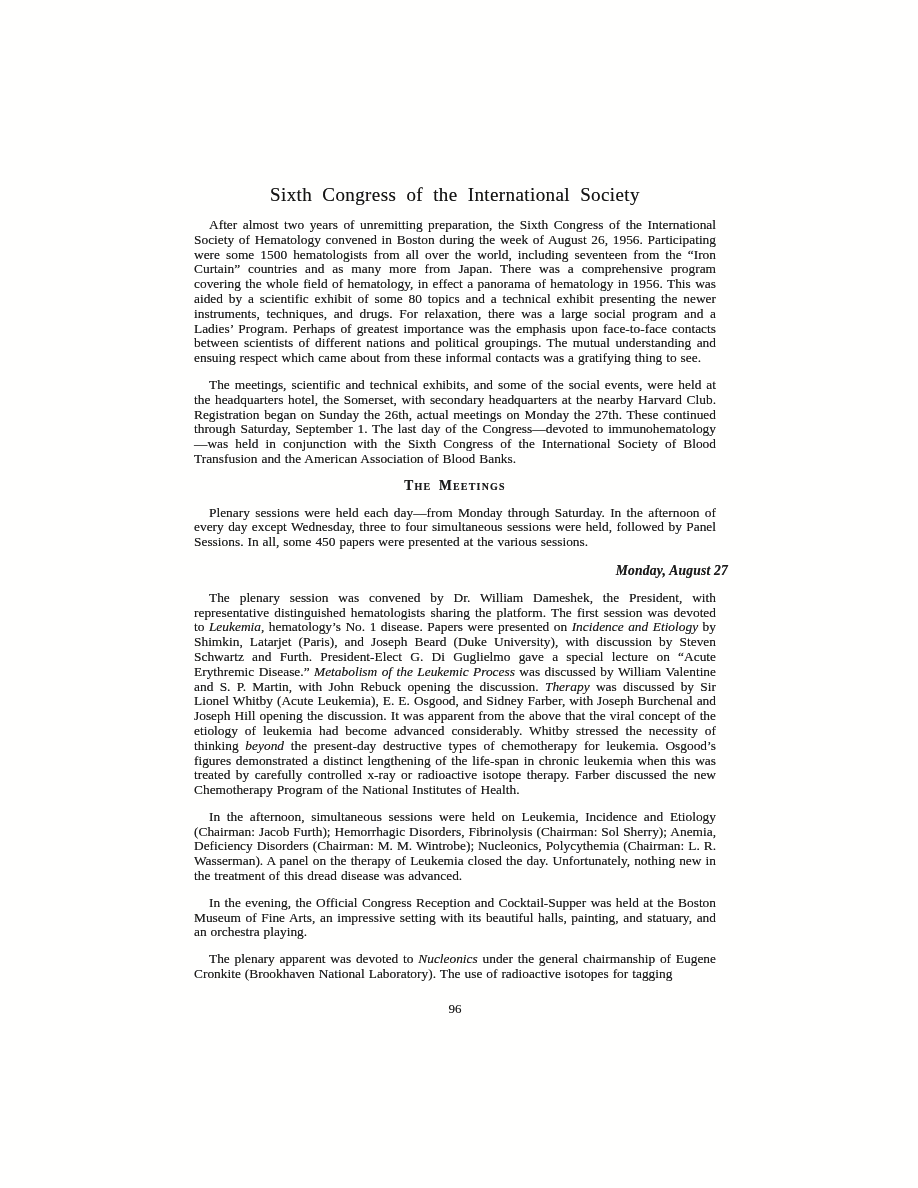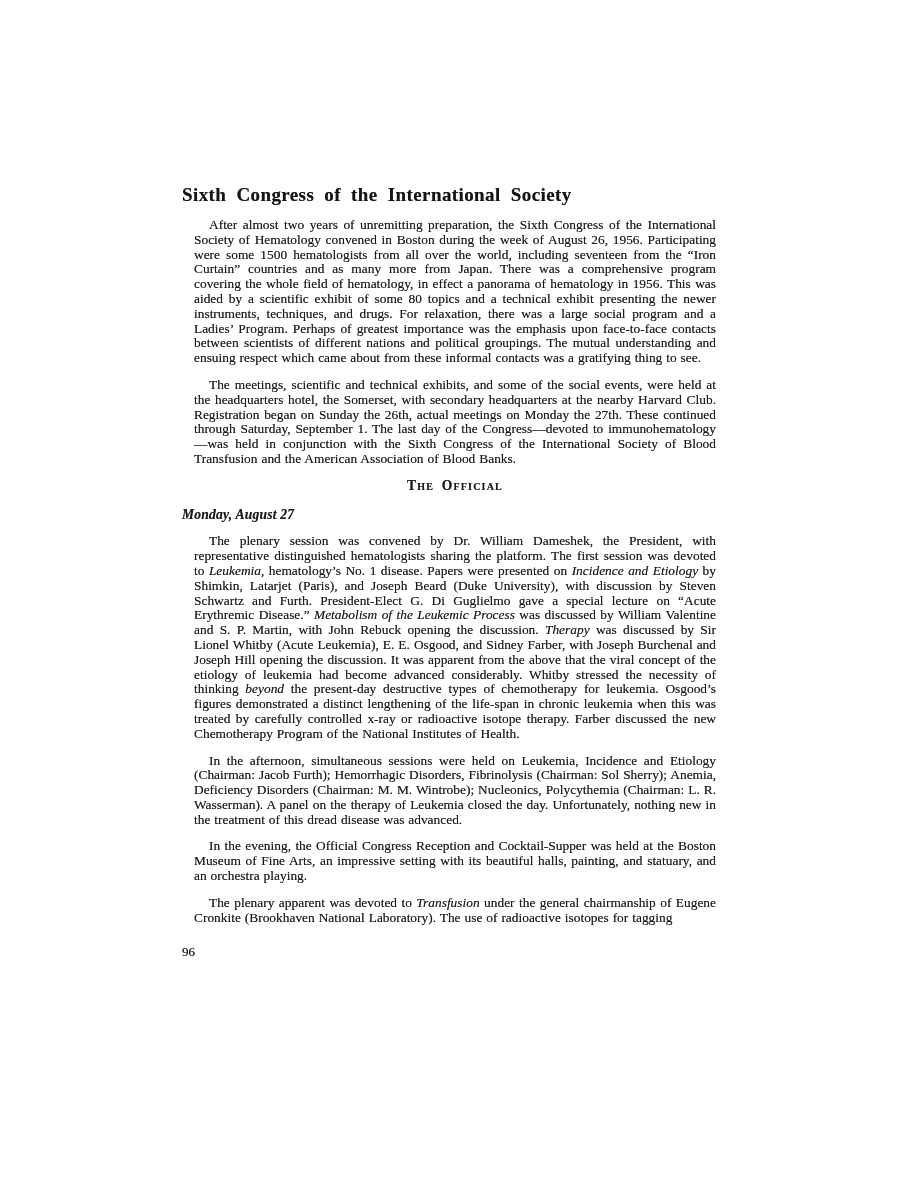--- a/index.html
+++ b/index.html
@@ -24,22 +24,22 @@
     top: 184px;
     width: 546px;
     font-family: "Liberation Serif", "DejaVu Serif", serif;
     color: #1b1b1b;
     text-shadow: 0 0 0.4px rgba(10,10,10,0.55);
   }
   .title {
     margin: 0 0 12px 0;
     font-size: 19px;
     line-height: 22px;
-    font-weight: bold;
-    text-align: left;
+    font-weight: normal;
+    text-align: center;
     letter-spacing: 0.4px;
     word-spacing: 5px;
     color: #151515;
   }
   .title-line { display: block; }
   .body-p {
     margin: 12px;
     font-size: 13.4px;
     line-height: 14.8px;
     text-align: justify;
@@ -56,52 +56,53 @@
     letter-spacing: 1.2px;
     word-spacing: 3px;
     text-indent: 0;
   }
   .day-heading {
     margin: 14px 0 9px 0;
     font-size: 13.6px;
     line-height: 14.8px;
     font-weight: bold;
     font-style: italic;
-    text-align: left;
+    text-align: right;
     letter-spacing: 0.2px;
   }
   .page-number {
     margin-top: 19px;
-    text-align: left;
+    text-align: center;
     font-size: 13px;
     line-height: 15px;
   }
   i { }
 </style>
 </head>
 <body>
 
 <div class="sheet">
   <main class="column">
 
     <h1 class="title">
       <span class="title-line">Sixth Congress of the International Society</span>
     </h1>
 
     <p class="body-p">After almost two years of unremitting preparation, the Sixth Congress of the International Society of Hematology convened in Boston during the week of August 26, 1956. Participating were some 1500 hematologists from all over the world, including seventeen from the “Iron Curtain” countries and as many more from Japan. There was a comprehensive program covering the whole field of hematology, in effect a panorama of hematology in 1956. This was aided by a scientific exhibit of some 80 topics and a technical exhibit presenting the newer instruments, techniques, and drugs. For relaxation, there was a large social program and a Ladies’ Program. Perhaps of greatest importance was the emphasis upon face-to-face contacts between scientists of different nations and political groupings. The mutual understanding and ensuing respect which came about from these informal contacts was a gratifying thing to see.</p>
     <p class="body-p">The meetings, scientific and technical exhibits, and some of the social events, were held at the headquarters hotel, the Somerset, with secondary headquarters at the nearby Harvard Club. Registration began on Sunday the 26th, actual meetings on Monday the 27th. These continued through Saturday, September 1. The last day of the Congress—devoted to immunohematology—was held in conjunction with the Sixth Congress of the International Society of Blood Transfusion and the American Association of Blood Banks.</p>
 
-    <h2 class="section-heading">The Official</h2>
+    <h2 class="section-heading">The Meetings</h2>
 
+    <p class="body-p">Plenary sessions were held each day—from Monday through Saturday. In the afternoon of every day except Wednesday, three to four simultaneous sessions were held, followed by Panel Sessions. In all, some 450 papers were presented at the various sessions.</p>
 
     <h3 class="day-heading">Monday, August 27</h3>
 
     <p class="body-p"><span>The plenary session was convened by Dr. William Dameshek, the President, with representative distinguished hematologists sharing the platform. The first session was devoted to </span><i>Leukemia</i><span>, hematology’s No. 1 disease. Papers were presented on </span><i>Incidence and Etiology</i><span> by Shimkin, Latarjet (Paris), and Joseph Beard (Duke University), with discussion by Steven Schwartz and Furth. President-Elect G. Di Guglielmo gave a special lecture on “Acute Erythremic Disease.” </span><i>Metabolism of the Leukemic Process</i><span> was discussed by William Valentine and S. P. Martin, with John Rebuck opening the discussion. </span><i>Therapy</i><span> was discussed by Sir Lionel Whitby (Acute Leukemia), E. E. Osgood, and Sidney Farber, with Joseph Burchenal and Joseph Hill opening the discussion. It was apparent from the above that the viral concept of the etiology of leukemia had become advanced considerably. Whitby stressed the necessity of thinking </span><i>beyond</i><span> the present-day destructive types of chemotherapy for leukemia. Osgood’s figures demonstrated a distinct lengthening of the life-span in chronic leukemia when this was treated by carefully controlled x-ray or radioactive isotope therapy. Farber discussed the new Chemotherapy Program of the National Institutes of Health.</span></p>
     <p class="body-p">In the afternoon, simultaneous sessions were held on Leukemia, Incidence and Etiology (Chairman: Jacob Furth); Hemorrhagic Disorders, Fibrinolysis (Chairman: Sol Sherry); Anemia, Deficiency Disorders (Chairman: M. M. Wintrobe); Nucleonics, Polycythemia (Chairman: L. R. Wasserman). A panel on the therapy of Leukemia closed the day. Unfortunately, nothing new in the treatment of this dread disease was advanced.</p>
     <p class="body-p">In the evening, the Official Congress Reception and Cocktail-Supper was held at the Boston Museum of Fine Arts, an impressive setting with its beautiful halls, painting, and statuary, and an orchestra playing.</p>
 
 
-    <p class="body-p"><span>The plenary apparent was devoted to </span><i>Transfusion</i><span> under the general chairmanship of Eugene Cronkite (Brookhaven National Laboratory). The use of radioactive isotopes for tagging</span></p>
+    <p class="body-p"><span>The plenary apparent was devoted to </span><i>Nucleonics</i><span> under the general chairmanship of Eugene Cronkite (Brookhaven National Laboratory). The use of radioactive isotopes for tagging</span></p>
 
     <div class="page-number">96</div>
 
   </main>
 </div>
 
 </body></html>

